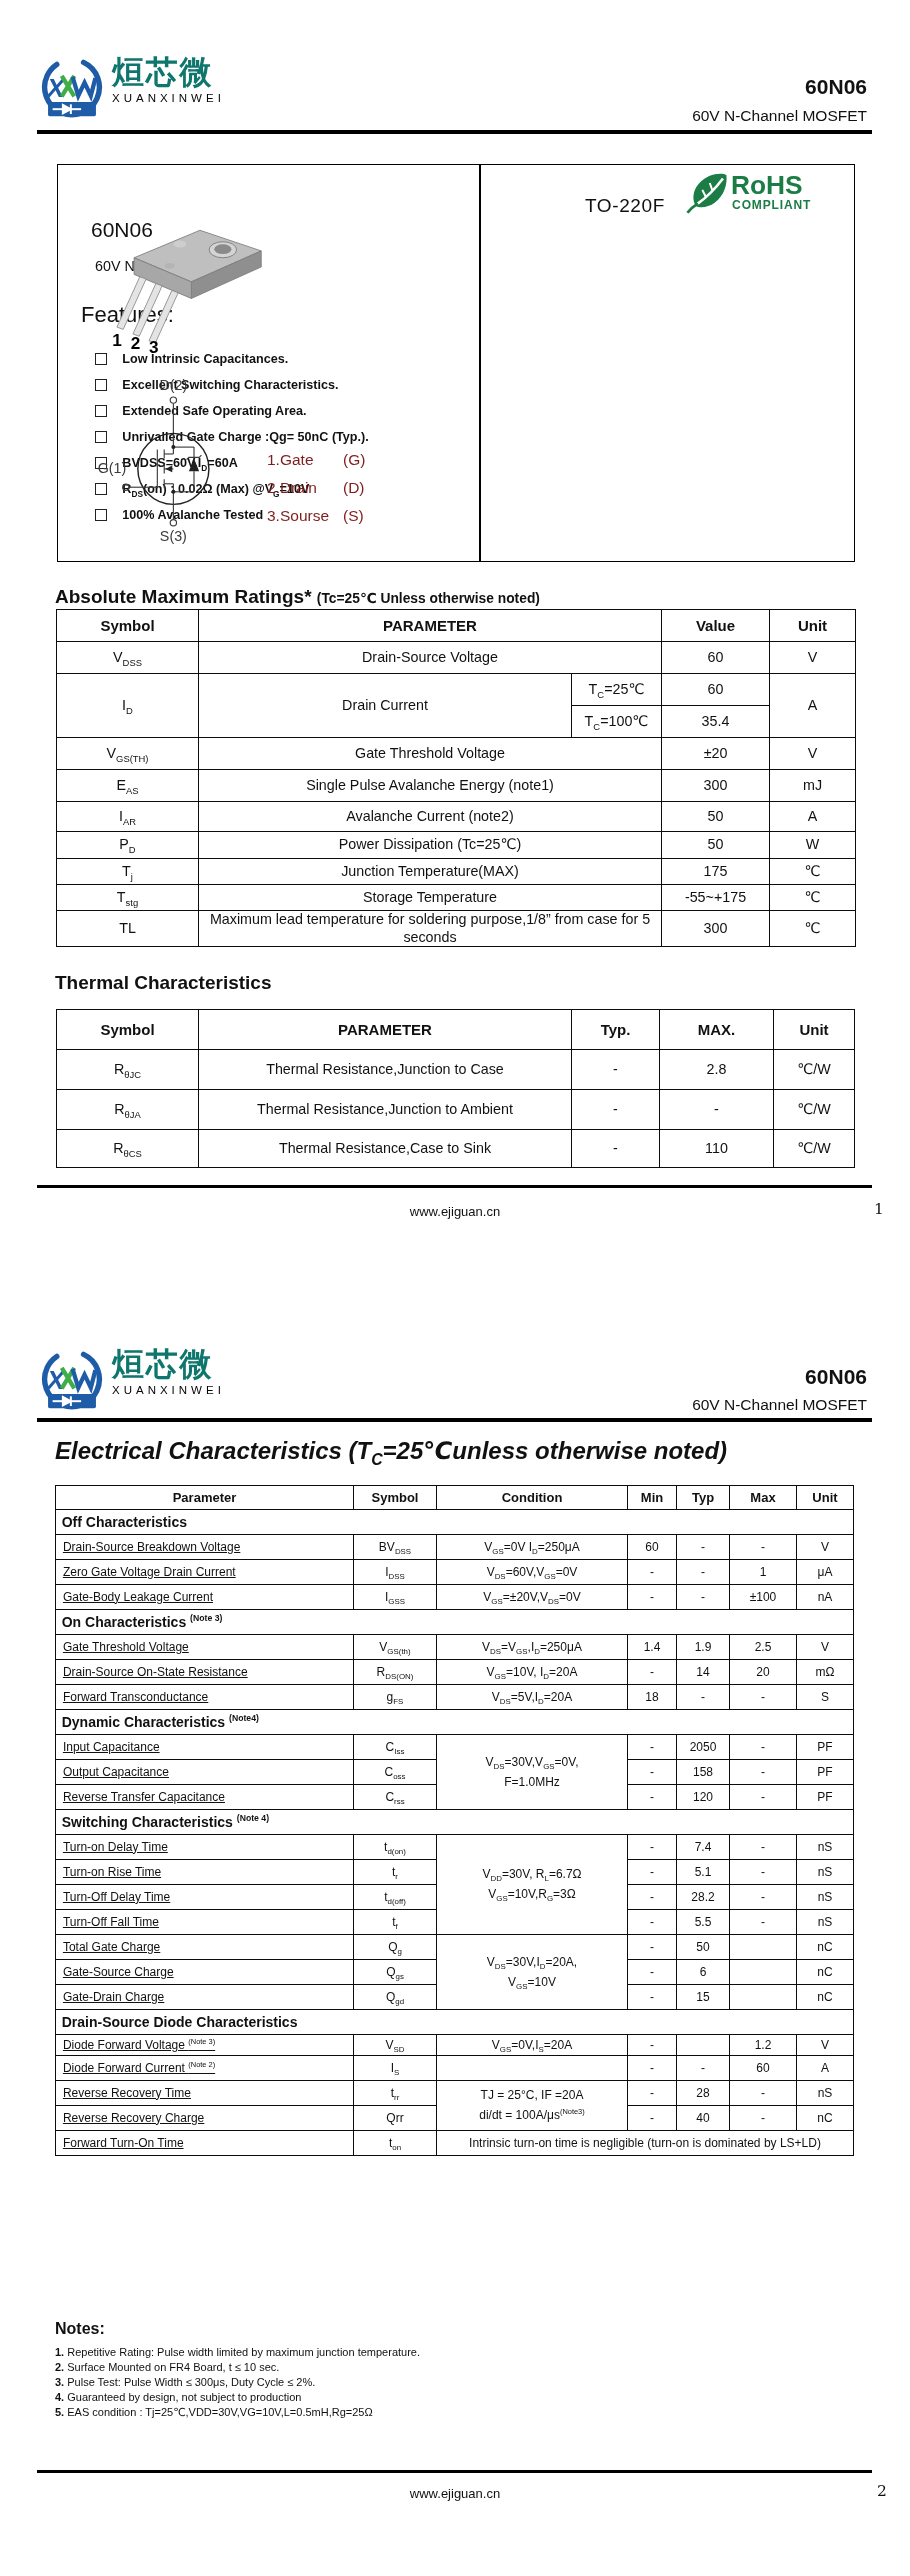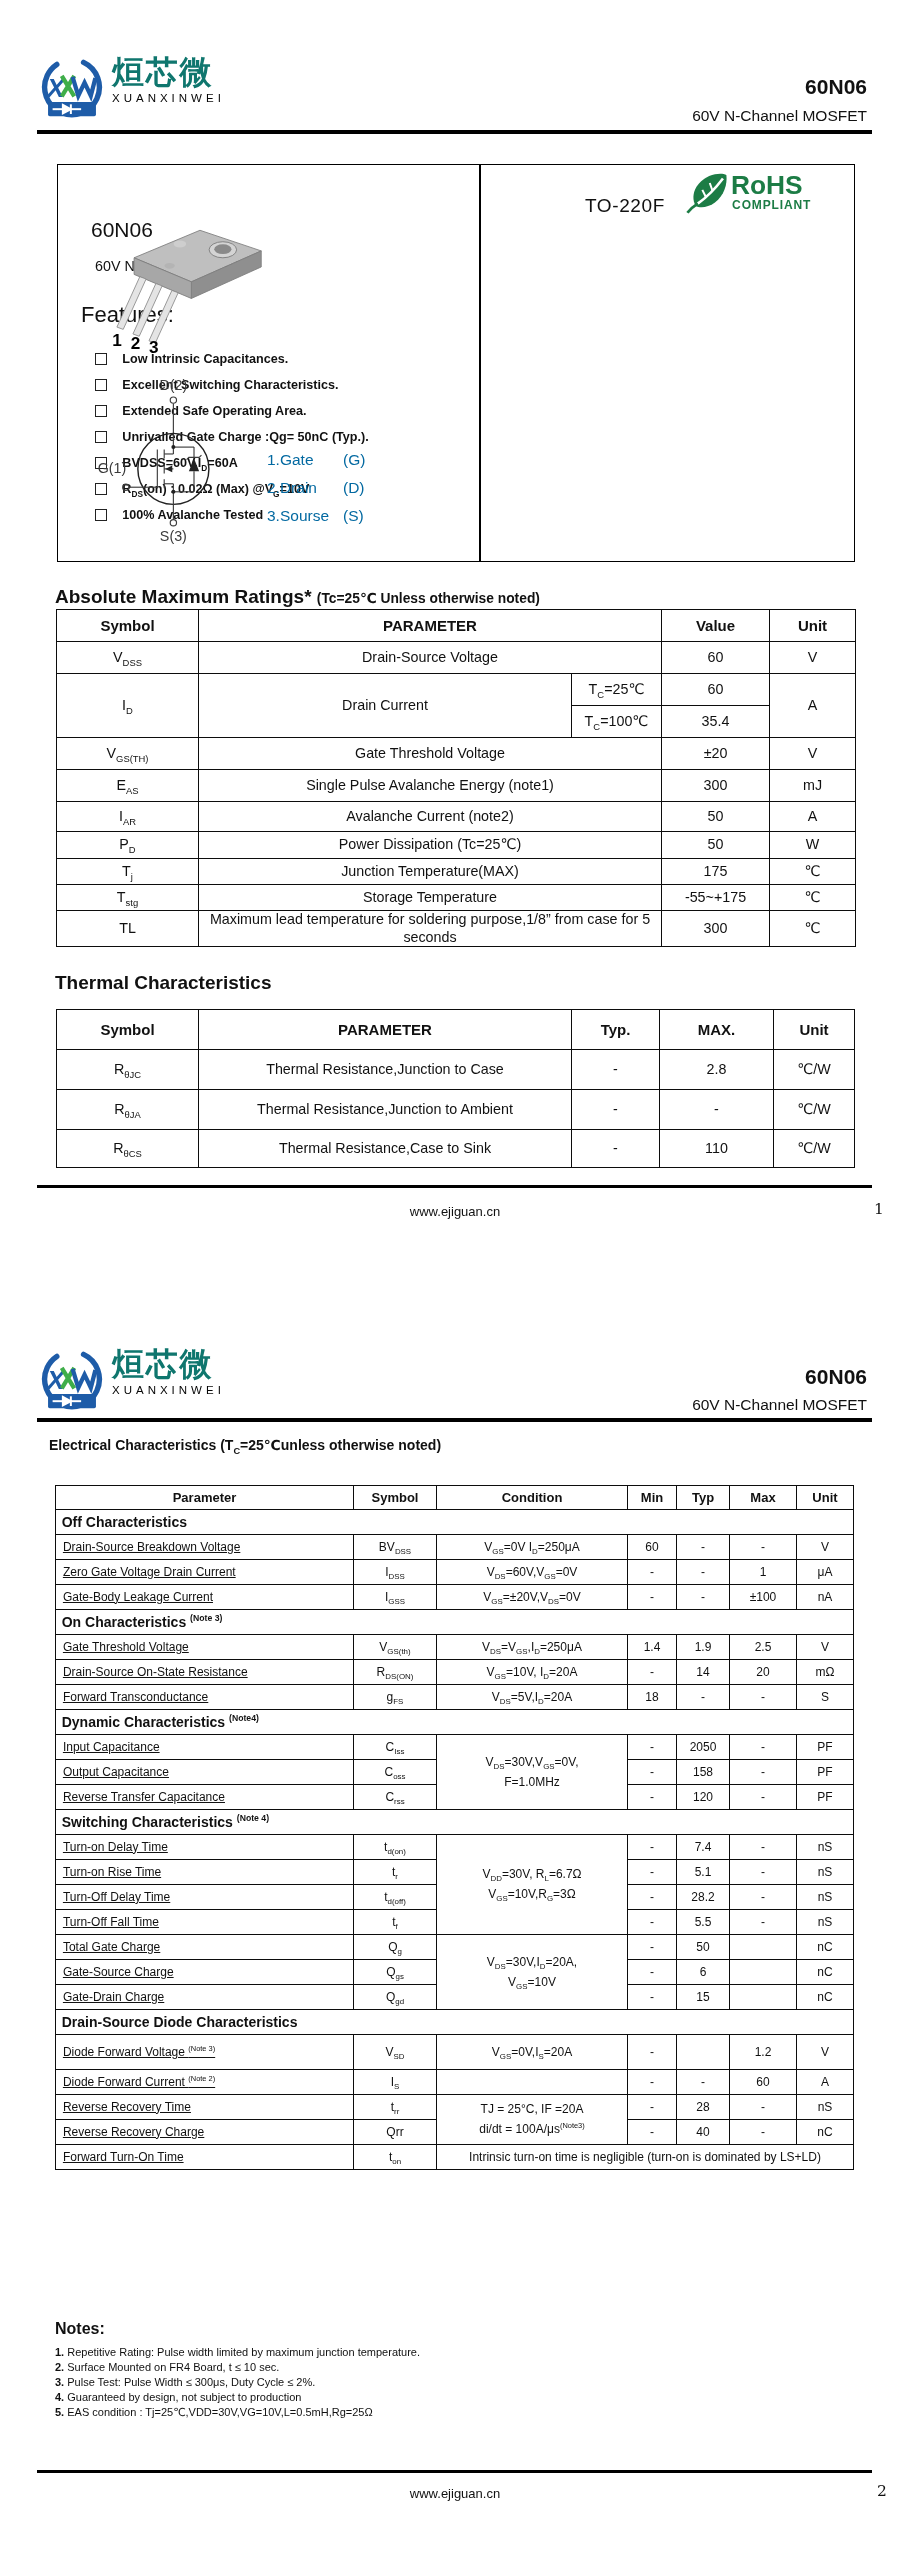--- a/index.html
+++ b/index.html
@@ -15,21 +15,21 @@
   
   .pbox{border:1.7px solid #000;}
   .vdiv{position:absolute;top:0;bottom:0;width:1.7px;background:#000;}
   .bx-title{font-size:21px;}
   .bx-sub{font-size:14.3px;}
   .bx-feat{font-size:22px;}
   .feat{list-style:none;margin:8px;padding:0;font-weight:bold;}
   .feat li{height:26px;display:flex;align-items:center;font-size:12.6px;}
   .cb{width:9.8px;height:9.8px;border:1.4px solid #222;margin-right:15.5px;flex:none;background:#fff;}
   .to220{font-size:19px;letter-spacing:0.6px;}
-  .legend{font-size:15.5px;color:#0369a1;}
+  .legend{font-size:15.5px;color:#7f1d1d;}
   .lrow{display:flex;margin-bottom:9.8px;}
   .lab{width:76px;}
   
   .h1{font-size:19px;font-weight:700;}
   .h1 .note{font-size:13.8px;}
   
   table.tbl{border-collapse:collapse;table-layout:fixed;border:1.7px solid #0c0c0c;background:#fff;}
   .tbl td{border:1.1px solid #0c0c0c;text-align:center;vertical-align:middle;padding:0 2.3px;line-height:1.2;overflow:hidden;}
   .abs,.th{font-size:14.3px;}
   .abs .hrow td,.th .hrow td{font-weight:700;font-size:15px;}
@@ -336,21 +336,21 @@
     </svg>
   </div>
   <div class="ap" style="left:112px;top:1348px;">
     <div class="brand-cn">烜芯微</div>
     <div class="brand-en">XUANXINWEI</div>
   </div>
   <div class="ap pn" style="left:516px;top:1365px;width:351px;">60N06</div>
   <div class="ap pf" style="left:516px;top:1396px;width:351px;">60V N-Channel MOSFET</div>
   <div class="ap rule" style="left:37px;top:1418px;width:835px;"></div>
 
-  <div class="ap h1" style="left:49px;top:1437px;font-size:14px;"><span>Electrical Characteristics (T</span><sub>C</sub><span>=25℃unless otherwise noted)</span></div>
+  <div class="ap h1" style="left:55px;top:1437px;font-size:24px;font-style:italic;"><span>Electrical Characteristics (T</span><sub>C</sub><span>=25℃unless otherwise noted)</span></div>
 
   <table class="ap tbl ec" style="left:55px;top:1485px;width:797px;">
     <colgroup>
         <col style="width:298px">
         <col style="width:83px">
         <col style="width:191px">
         <col style="width:49px">
         <col style="width:53px">
         <col style="width:67px">
         <col style="width:57px">
@@ -519,21 +519,21 @@
       <td class="pl"><span>Gate-Drain Charge</span></td>
       <td><span>Q</span><sub>gd</sub></td>
       <td>-</td>
       <td>15</td>
       <td></td>
       <td>nC</td>
     </tr>
     <tr style="height:25px">
           <td colspan="7" class="sec"><span>Drain-Source Diode Characteristics</span></td>
         </tr>
-    <tr style="height:35px">
+    <tr style="height:21px">
       <td class="pl"><span>Diode Forward Voltage </span><sup>(Note 3)</sup></td>
       <td><span>V</span><sub>SD</sub></td>
       <td><span>V</span><sub>GS</sub><span>=0V,I</span><sub>S</sub><span>=20A</span></td>
       <td>-</td>
       <td></td>
       <td>1.2</td>
       <td>V</td>
     </tr>
     <tr style="height:25px">
       <td class="pl"><span>Diode Forward Current </span><sup>(Note 2)</sup></td>

